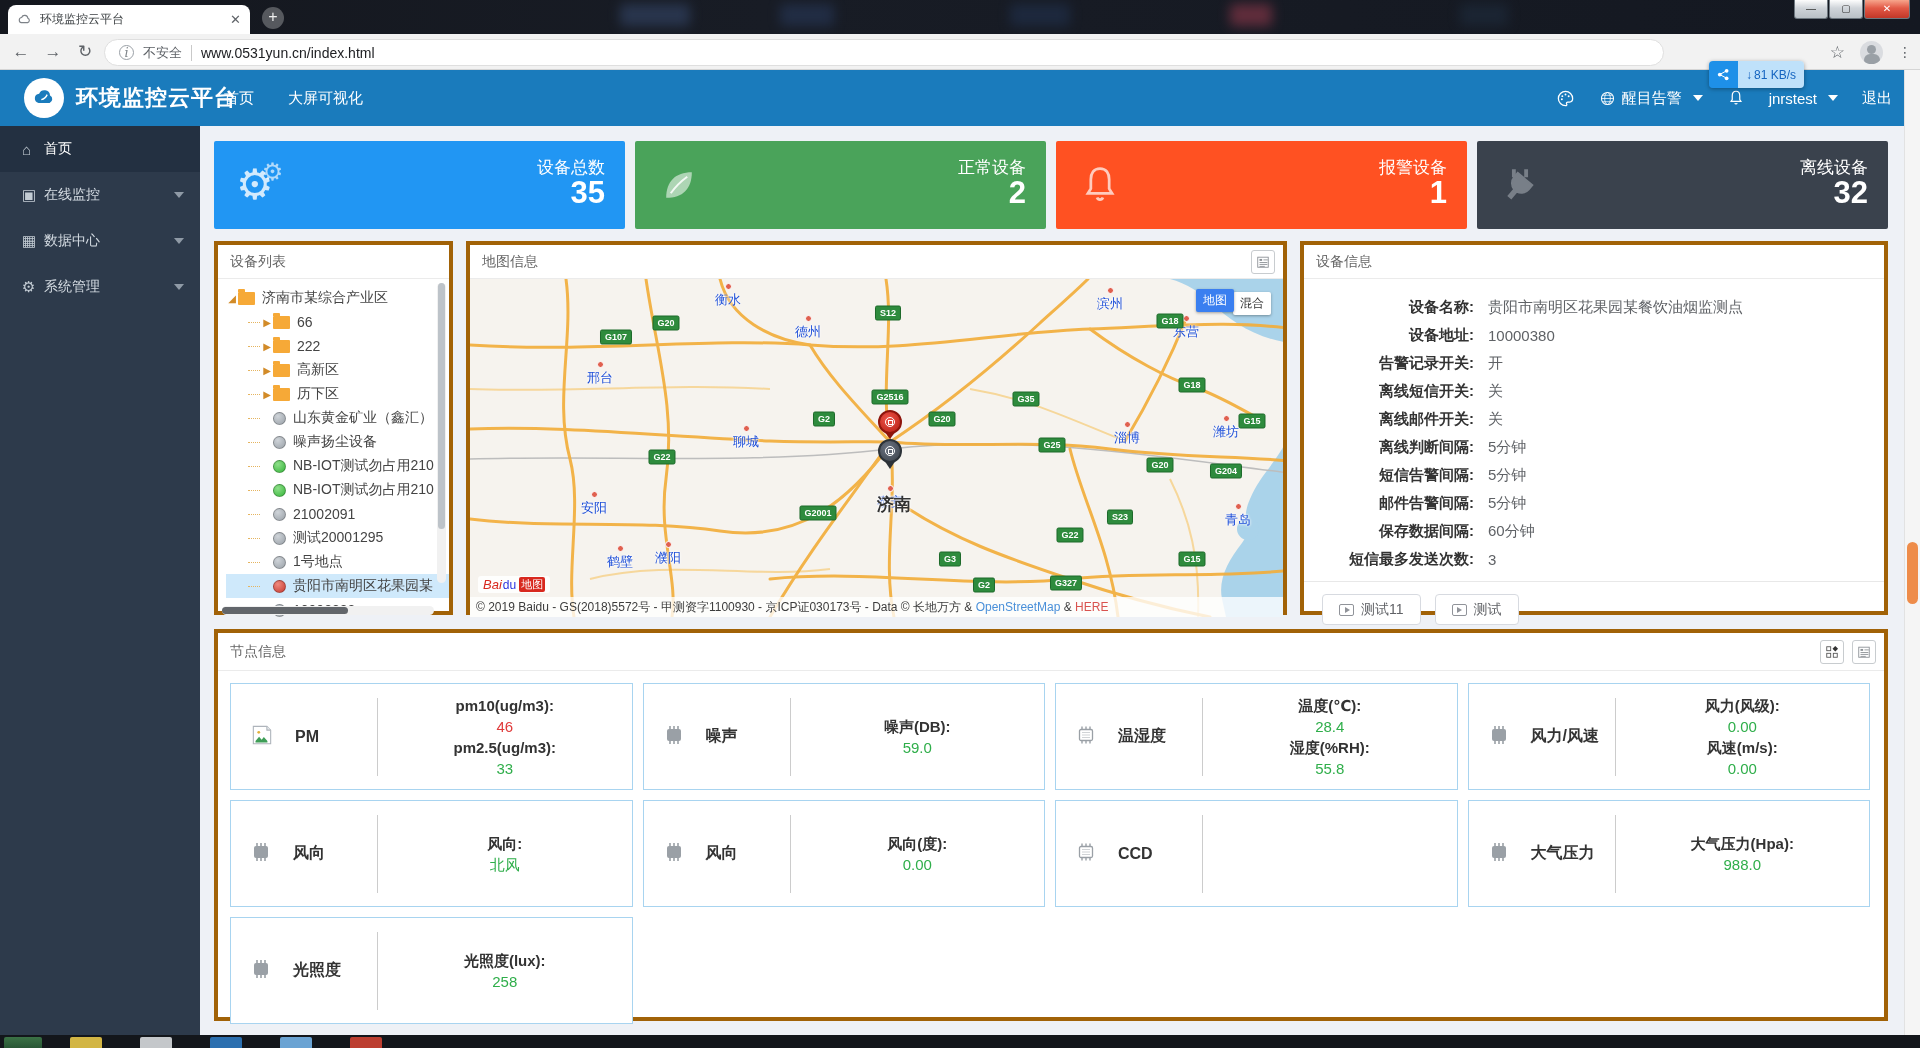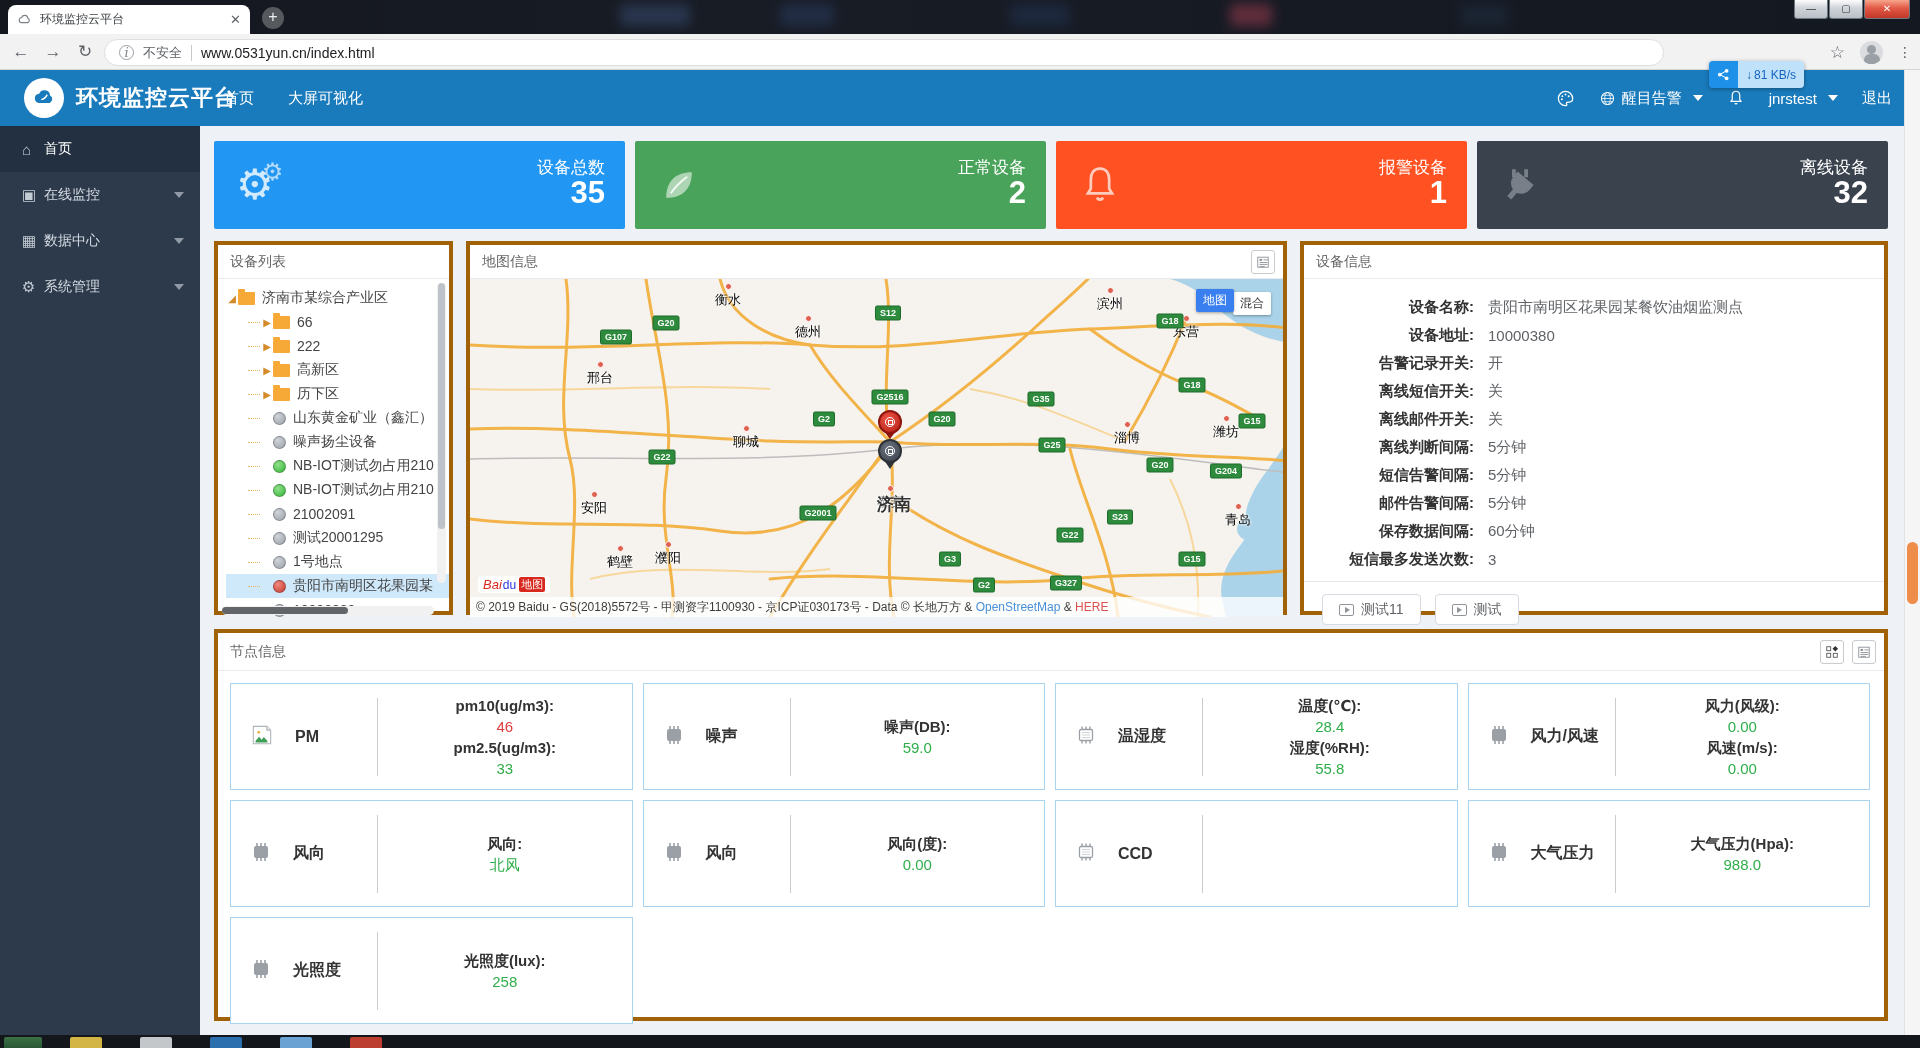--- a/index.html
+++ b/index.html
@@ -86,21 +86,21 @@
   .titem.sel { background:#cfe9fb; }
   #tree .vsb { position:absolute; right:3px; top:4px; width:9px; height:300px; background:#f1f1f1; border-radius:5px; }
   #tree .vsb .t { position:absolute; left:1px; top:0; width:7px; height:246px; background:#bdc3c9; border-radius:4px; }
   #tree .hsb { position:absolute; left:4px; bottom:2px; height:9px; width:212px; background:#f1f1f1; border-radius:5px; }
   #tree .hsb .t { position:absolute; left:0; top:1px; height:7px; width:126px; background:#62666b; border-radius:4px; }
 
   
   #p-map { flex:1; }
   #mapbody { position:relative; height:338px; overflow:hidden; background:#f6f3ee; }
   #mapsvg { position:absolute; left:0; top:0; }
-  .city { position:absolute; transform:translate(-50%,-100%); font-size:13px; color:#000000; text-align:center; text-shadow:0 0 3px #fff,0 0 3px #fff; }
+  .city { position:absolute; transform:translate(-50%,-100%); font-size:13px; color:#1d4ed8; text-align:center; text-shadow:0 0 3px #fff,0 0 3px #fff; }
   .city .d { width:7px; height:7px; background:#e0604f; border:1px solid #fff; border-radius:50%; margin:0 auto 1px; }
   .city.big { font-size:17px; font-weight:bold; color:#333; }
   .rbadge { position:absolute; transform:translate(-50%,-50%); background:#2e8b3d; border:1px solid #1d6a2a; color:#fff; font-size:9px; line-height:1; padding:2px 4px; border-radius:2px; font-weight:bold; text-shadow:none; }
   #mapctl { position:absolute; top:10px; right:12px; display:flex; z-index:6; }
   #mapctl .mb { width:38px; height:23px; font-size:12px; text-align:center; line-height:23px; box-shadow:0 1px 3px rgba(0,0,0,.35); cursor:pointer; }
   #mapctl .mb.on { background:#3a7ff0; color:#fff; border-radius:2px; z-index:2; }
   #mapctl .mb.off { background:#fff; color:#333; margin-left:-1px; margin-top:3px; border-radius:2px; }
   #bdlogo { position:absolute; left:8px; bottom:24px; background:rgba(255,255,255,.85); border-radius:3px; padding:1px 5px; font-size:13px; font-weight:normal; display:flex; align-items:center; gap:1px; z-index:6; }
   #bdlogo .bai { color:#d8281e; font-style:italic; }
   #bdlogo .paw { color:#2932e1; font-size:12px; }
@@ -519,21 +519,21 @@
             <span class="rbadge" style="left: 192px; top: 178px;">G22</span>
             <span class="rbadge" style="left: 690px; top: 186px;">G20</span>
             <span class="rbadge" style="left: 756px; top: 192px;">G204</span>
             <span class="rbadge" style="left: 348px; top: 234px;">G2001</span>
             <span class="rbadge" style="left: 650px; top: 238px;">S23</span>
             <span class="rbadge" style="left: 600px; top: 256px;">G22</span>
             <span class="rbadge" style="left: 480px; top: 280px;">G3</span>
             <span class="rbadge" style="left: 596px; top: 304px;">G327</span>
             <span class="rbadge" style="left: 514px; top: 306px;">G2</span>
             <span class="rbadge" style="left: 722px; top: 280px;">G15</span>
-            <span class="rbadge" style="left: 556px; top: 120px; margin-left: 15px;">G35</span>
+            <span class="rbadge" style="left: 556px; top: 120px;">G35</span>
           </div>
         <div id="mapctl">
           <span class="mb on">地图</span>
           <span class="mb off">混合</span>
         </div>
         <div class="pin red" style="left:420px; top:160px;">
             <div class="ball">
               <span class="emb"></span>
             </div>
             <div class="tip"></div>

